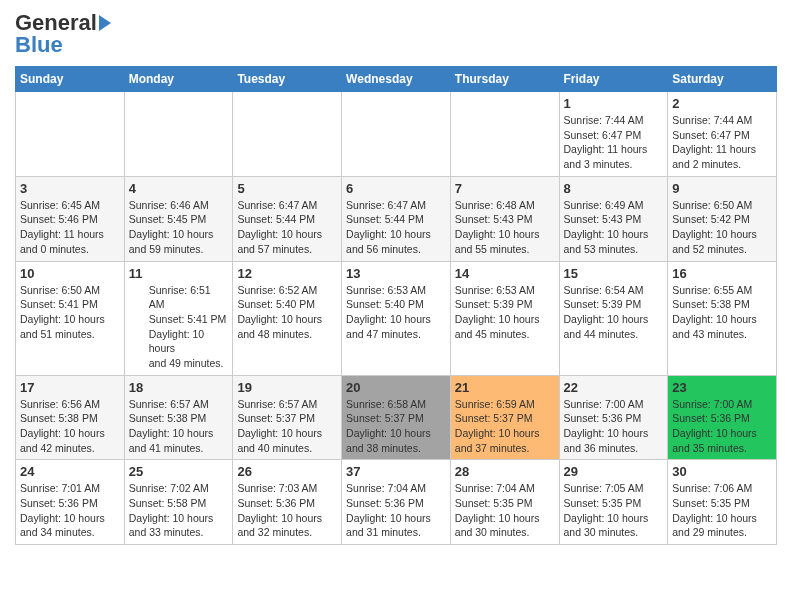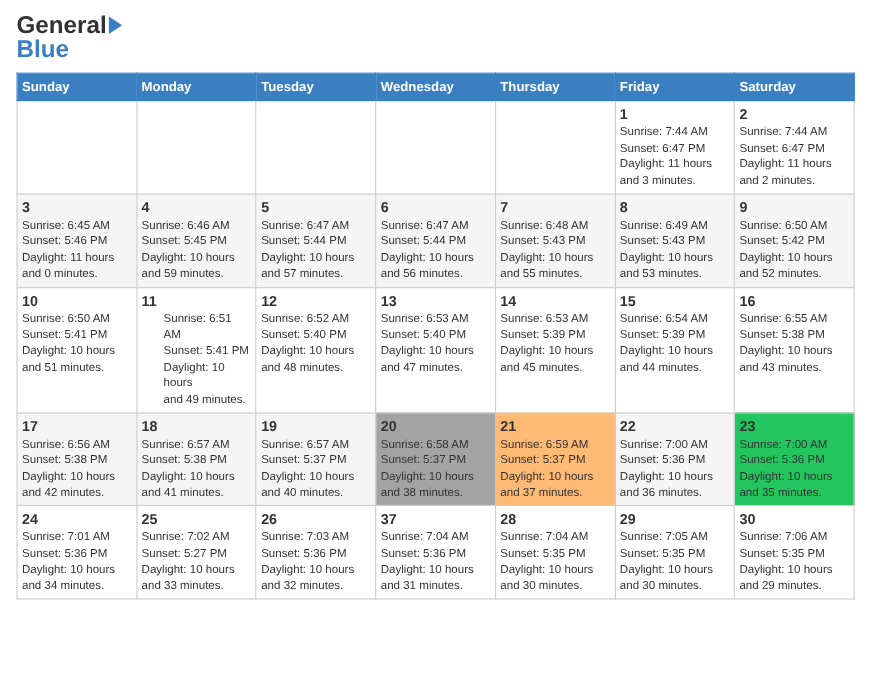--- a/index.html
+++ b/index.html
@@ -231,21 +231,21 @@
           <td>
             <span class="day-num">24</span>
             <div class="day-info" style="white-space: pre-line;">Sunrise: 7:01 AM
 Sunset: 5:36 PM
 Daylight: 10 hours
 and 34 minutes.</div>
           </td>
           <td>
             <span class="day-num">25</span>
             <div class="day-info" style="white-space: pre-line;">Sunrise: 7:02 AM
-Sunset: 5:27 PM
+Sunset: 5:58 PM
 Daylight: 10 hours
 and 33 minutes.</div>
           </td>
           <td>
             <span class="day-num">26</span>
             <div class="day-info" style="white-space: pre-line;">Sunrise: 7:03 AM
 Sunset: 5:36 PM
 Daylight: 10 hours
 and 32 minutes.</div>
           </td>

